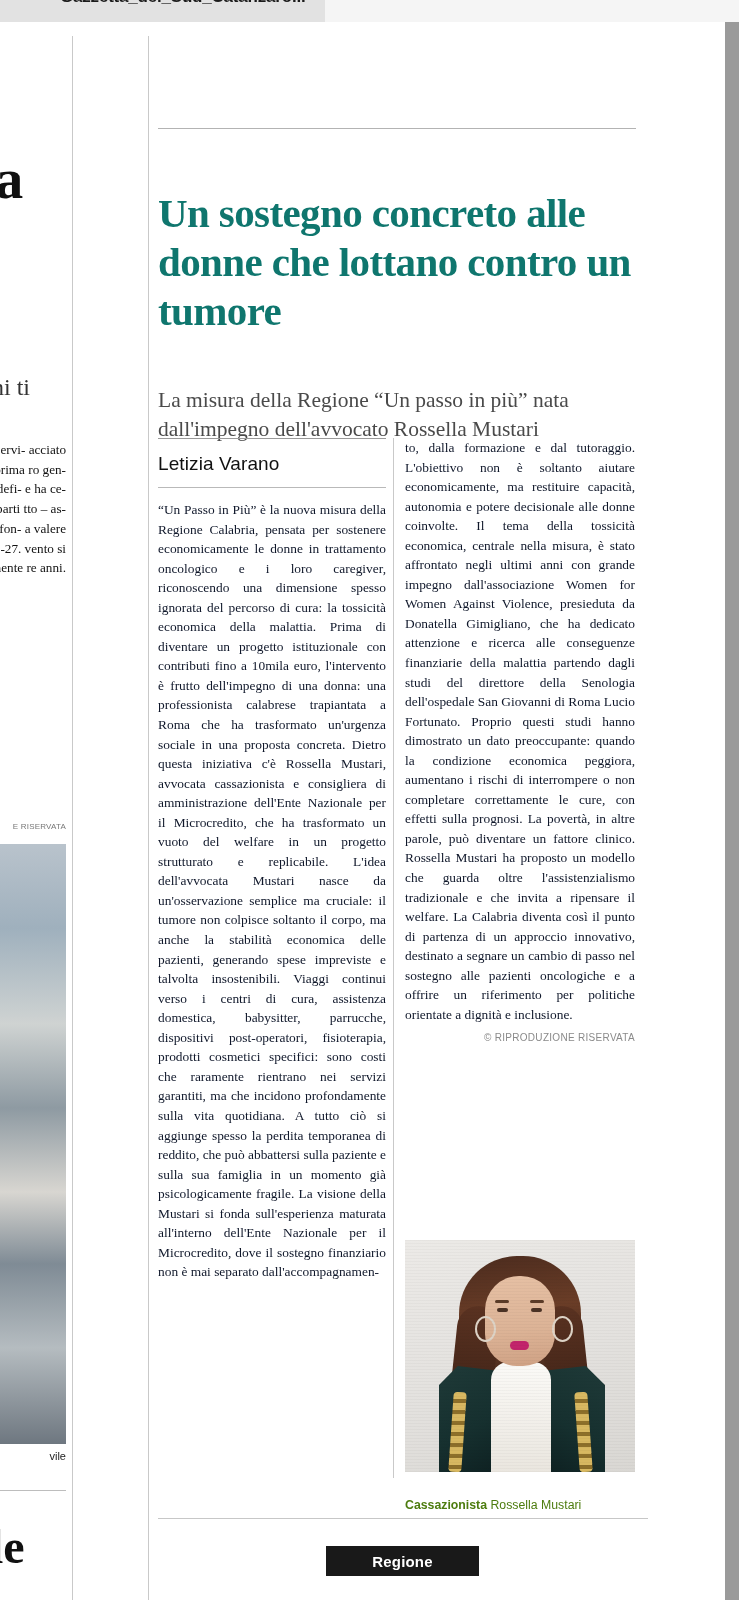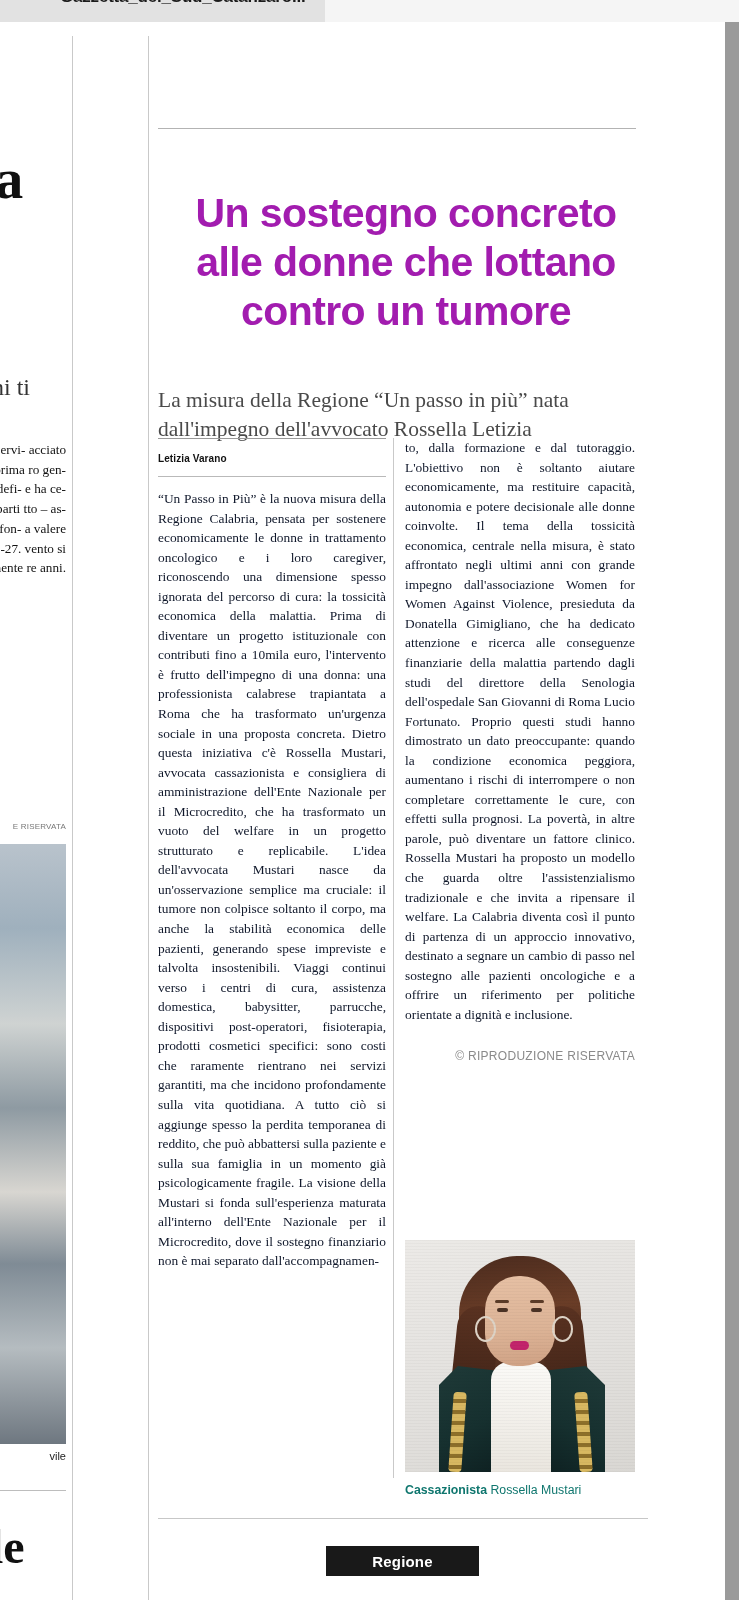--- a/index.html
+++ b/index.html
@@ -181,27 +181,26 @@
     top: 106px;
     width: 478px;
     height: 1px;
     background: #b3b3b3;
   }
   #headline {
     position: absolute;
     left: 70px;
     top: 140px;
     width: 496px;
-    font-family: Liberation Sans, sans-serif;
+    font-family: Liberation Serif, serif;
     font-weight: bold;
     font-size: 41px;
     line-height: 49px;
     letter-spacing: -0.6px;
-    color: #a21caf;
-    text-align: center;
+    color: #0f766e;
   }
   #deck {
     position: absolute;
     left: 70px;
     top: 342px;
     width: 500px;
     font-family: "Liberation Serif", serif;
     font-size: 21.5px;
     line-height: 29px;
     color: #4a4a4a;
@@ -227,43 +226,43 @@
     width: 1px;
     height: 1040px;
     background: #c9c9c9;
   }
 
   .byline-rule-top {
     width: 228px; height: 1px; background: #9a9a9a; margin: 0 0 14px 0;
   }
   #byline {
     font-family: "Liberation Sans", sans-serif;
-    font-weight: bold;
-    font-size: 10px;
+    font-weight: normal;
+    font-size: 19px;
     color: #111;
     letter-spacing: 0.1px;
   }
   .byline-rule-bot {
     width: 228px; height: 1px; background: #b9b9b9; margin: 12px 0 12px 0;
   }
 
   .body-text {
     font-family: "Liberation Serif", serif;
     font-size: 13.4px;
     line-height: 19.55px;
     color: #0f172a;
     text-align: justify;
     text-justify: inter-word;
     hyphens: auto;
     -webkit-hyphens: auto;
   }
   #copyright {
-    margin-top: 25px;
-    font-family: "Liberation Sans", sans-serif;
-    font-size: 12px;
+    margin-top: 8px;
+    font-family: "Liberation Sans", sans-serif;
+    font-size: 10px;
     color: #8a8a8a;
     text-align: right;
     letter-spacing: 0.3px;
   }
 
   
   #photo-block {
     position: absolute;
     left: 317px;
     top: 1218px;
@@ -370,24 +369,24 @@
   }
   #photo .braid-l { left: 46px; transform: rotate(4deg); }
   #photo .braid-r { left: 172px; transform: rotate(-4deg); }
   #photo .grain {
     position: absolute; inset: 0;
     background-image:
       repeating-linear-gradient(0deg, rgba(0,0,0,.028) 0 1px, transparent 1px 3px);
     pointer-events: none;
   }
   #photo-caption {
-    margin-top: 11px;
+    margin-top: 26px;
     font-family: "Liberation Sans", sans-serif;
     font-size: 12.3px;
-    color: #0f766e;
+    color: #4d7c0f;
     white-space: nowrap;
   }
   #photo-caption b { font-weight: bold; }
 
   
   #bottom-rule {
     position: absolute;
     left: 158px;
     top: 1496px;
     width: 490px;
@@ -438,21 +437,21 @@
 
   <div class="v-rule" style="left:72px; top:14px; height:1564px;"></div>
   <div class="v-rule" style="left:148px; top:14px; height:1564px;"></div>
 
   <div id="article">
 
     <div id="top-rule"></div>
 
     <h1 id="headline">Un sostegno concreto alle donne che lottano contro un tumore</h1>
 
-    <p id="deck">La misura della Regione “Un passo in più” nata dall'impegno dell'avvocato Rossella Letizia</p>
+    <p id="deck">La misura della Regione “Un passo in più” nata dall'impegno dell'avvocato Rossella Mustari</p>
 
     <div id="col-divider"></div>
 
     <div id="col-left">
       <div class="byline-rule-top"></div>
       <div id="byline">Letizia Varano</div>
       <div class="byline-rule-bot"></div>
       <div class="body-text">“Un Passo in Più” è la nuova misura della Regione Calabria, pensata per sostenere economicamente le donne in trattamento oncologico e i loro caregiver, riconoscendo una dimensione spesso ignorata del percorso di cura: la tossicità economica della malattia. Prima di diventare un progetto istituzionale con contributi fino a 10mila euro, l'intervento è frutto dell'impegno di una donna: una professionista calabrese trapiantata a Roma che ha trasformato un'urgenza sociale in una proposta concreta. Dietro questa iniziativa c'è Rossella Mustari, avvocata cassazionista e consigliera di amministrazione dell'Ente Nazionale per il Microcredito, che ha trasformato un vuoto del welfare in un progetto strutturato e replicabile. L'idea dell'avvocata Mustari nasce da un'osservazione semplice ma cruciale: il tumore non colpisce soltanto il corpo, ma anche la stabilità economica delle pazienti, generando spese impreviste e talvolta insostenibili. Viaggi continui verso i centri di cura, assistenza domestica, babysitter, parrucche, dispositivi post-operatori, fisioterapia, prodotti cosmetici specifici: sono costi che raramente rientrano nei servizi garantiti, ma che incidono profondamente sulla vita quotidiana. A tutto ciò si aggiunge spesso la perdita temporanea di reddito, che può abbattersi sulla paziente e sulla sua famiglia in un momento già psicologicamente fragile. La visione della Mustari si fonda sull'esperienza maturata all'interno dell'Ente Nazionale per il Microcredito, dove il sostegno finanziario non è mai separato dall'accompagnamen-</div>
     </div>
 

